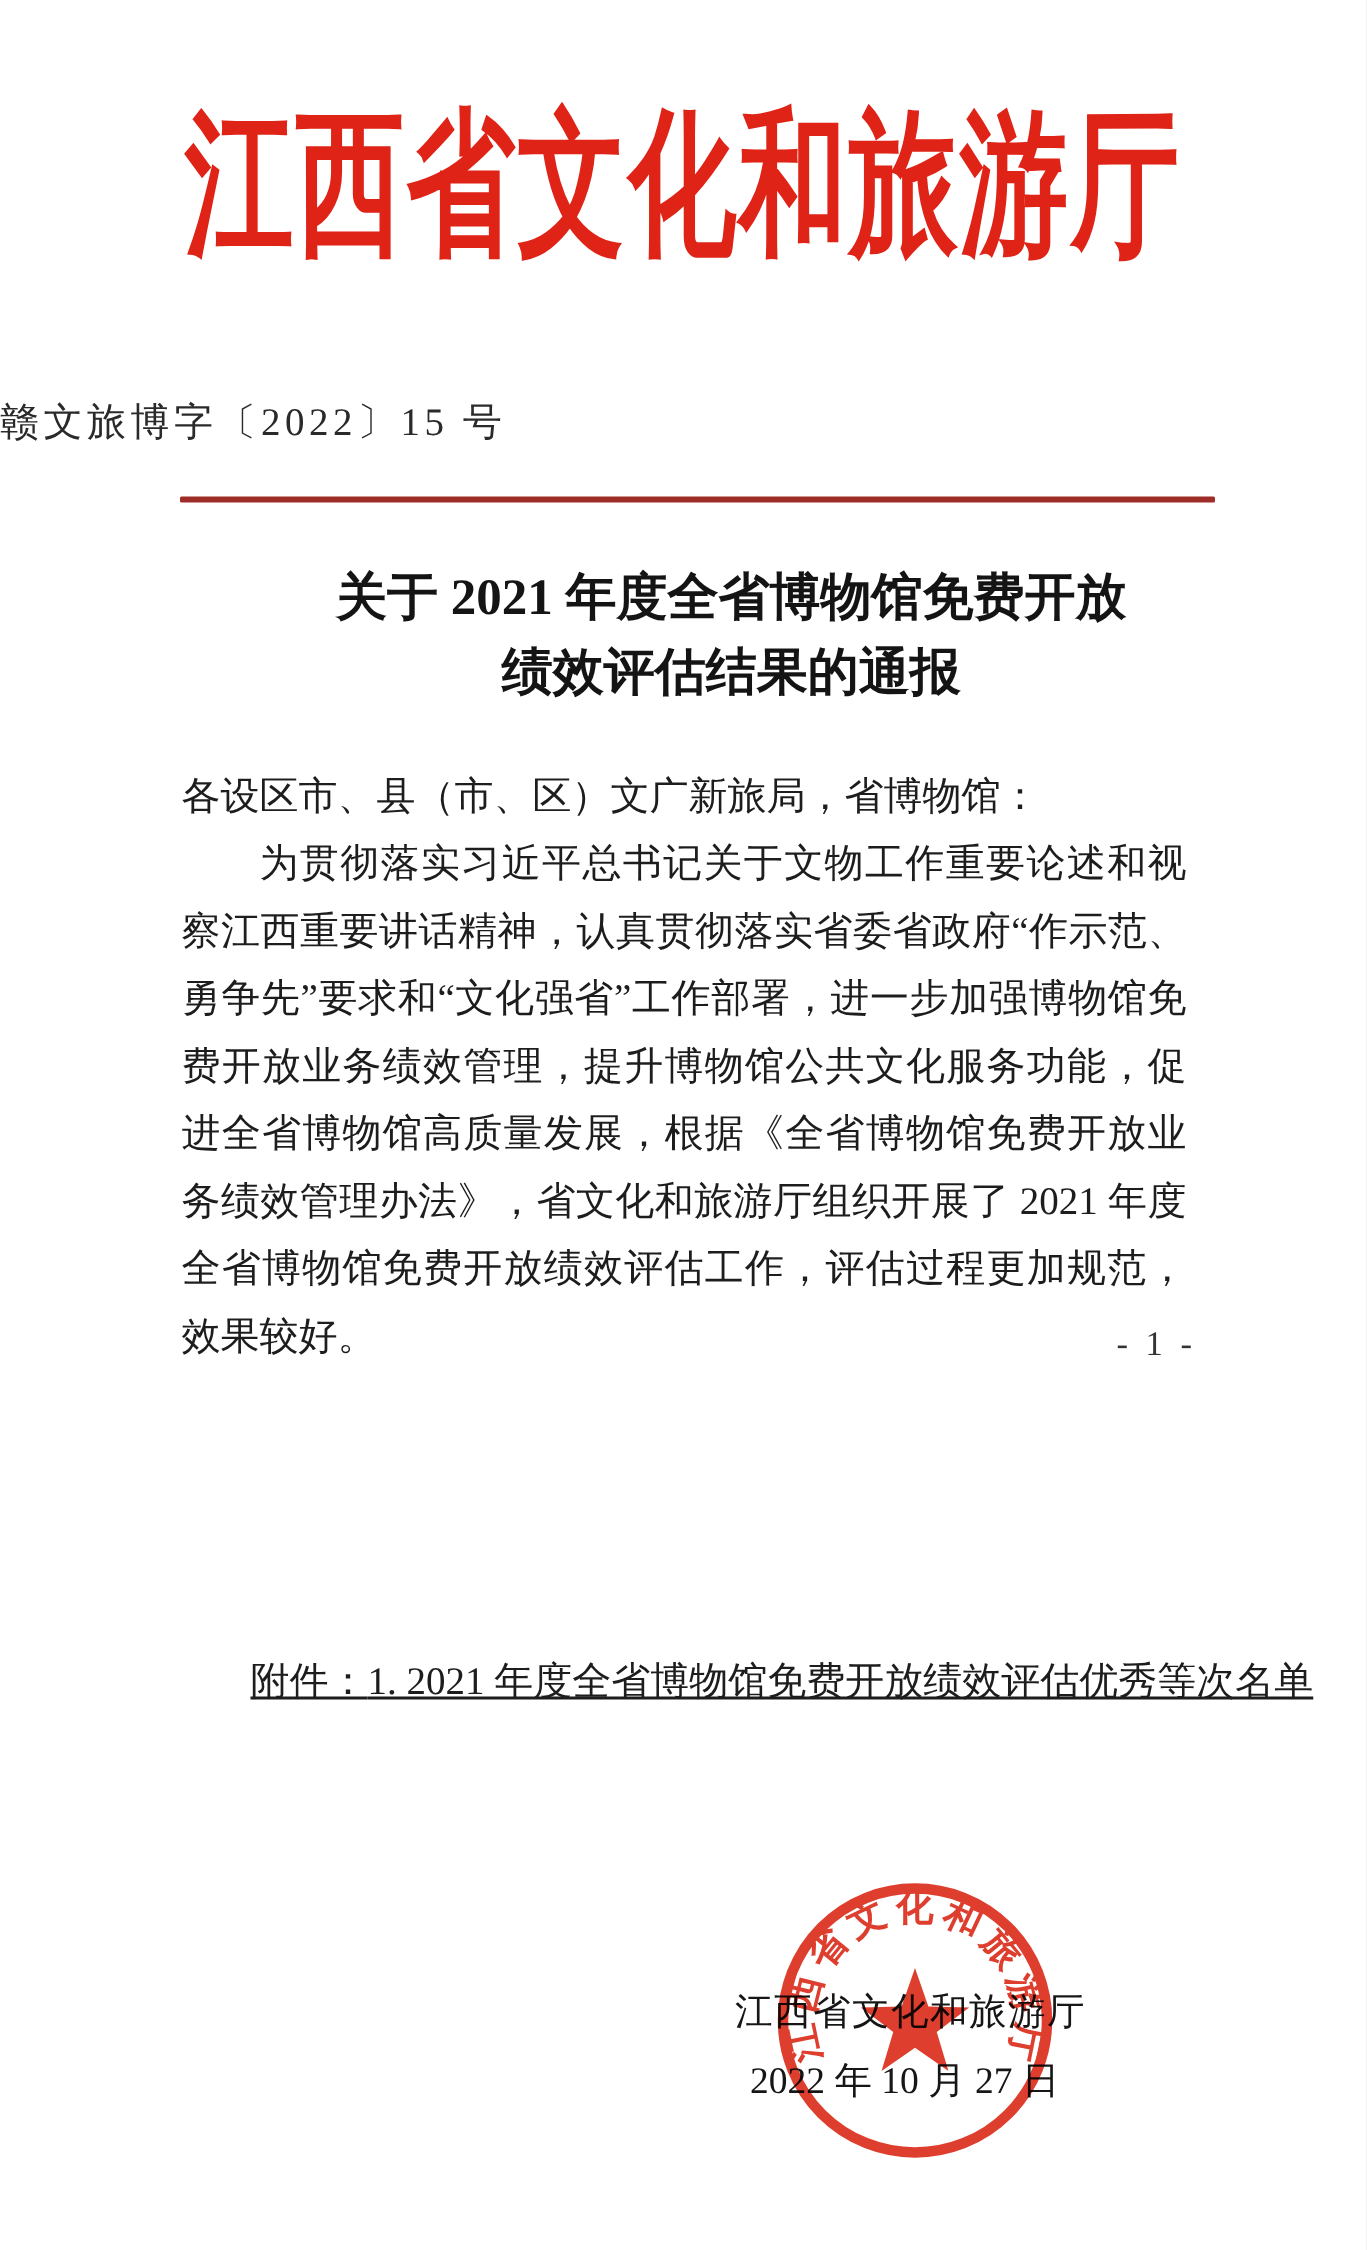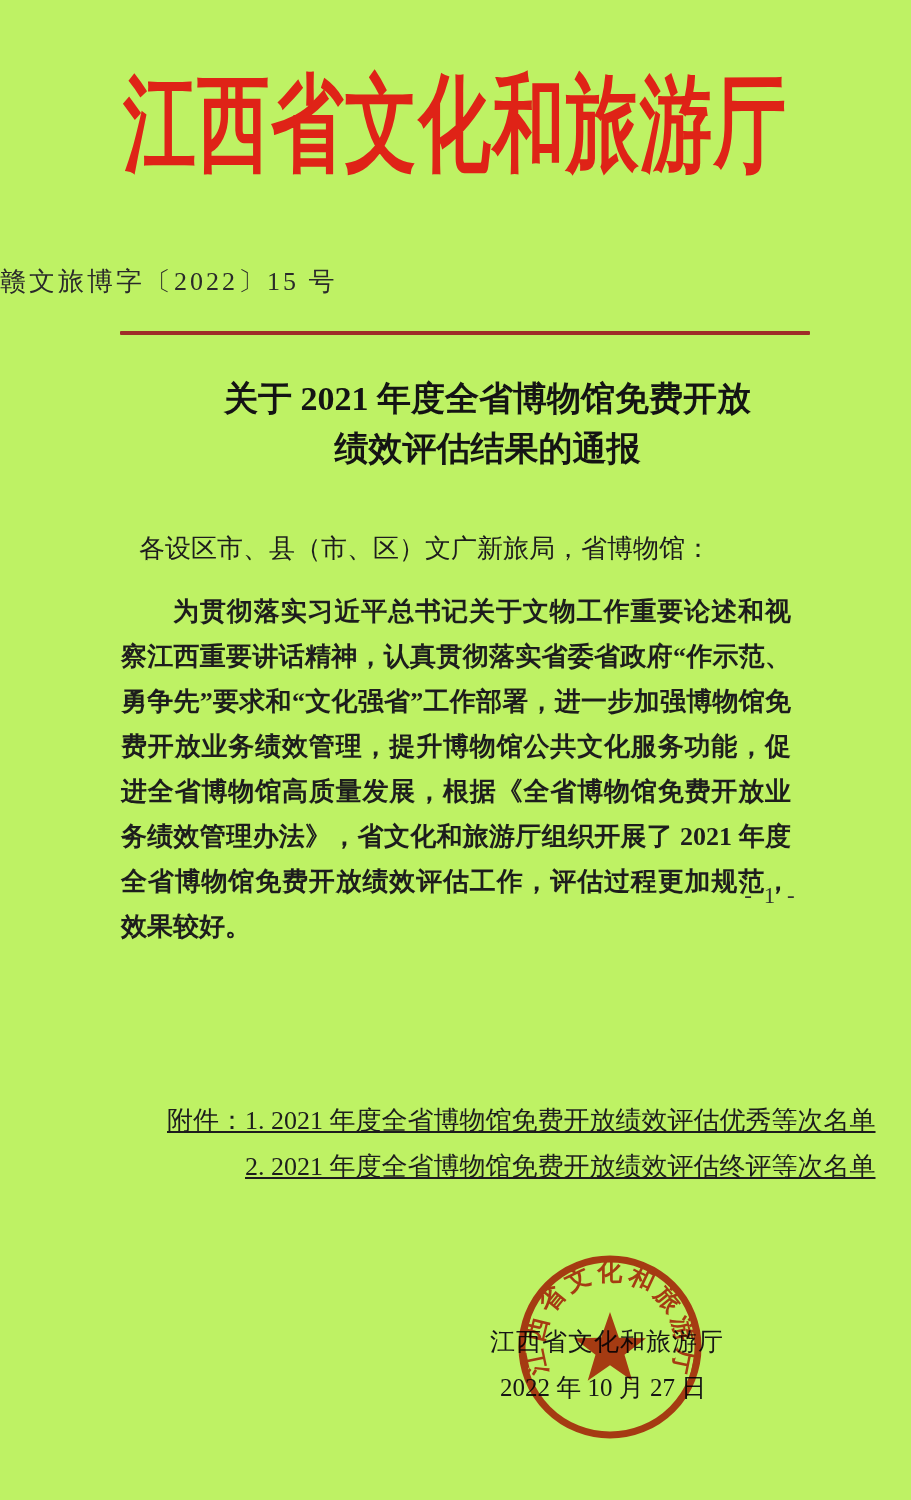--- a/index.html
+++ b/index.html
@@ -1,21 +1,21 @@
 <!DOCTYPE html>
 <html><head>
 <meta charset="utf-8">
 <style>
   html, body { margin: 0; padding: 0; background: #e9e9e9; }
   .page {
     position: relative;
     width: 911px;
     height: 1500px;
     margin: 0 auto;
-    background: #bef264;
+    background: #ffffff;
     font-family: "Liberation Serif", serif;
     overflow: hidden;
     color: #1d1d1d;
   }
   .letterhead {
     position: absolute;
     top: 60px; left: 0; width: 100%;
     text-align: center;
     font-size: 88px;
     font-weight: bold;
@@ -52,25 +52,24 @@
     margin-left: 32px;
   }
   .body-block {
     position: absolute;
     top: 508px; left: 121px;
     width: 670px;
     font-size: 26px;
     line-height: 45px;
     text-align: justify;
   }
-  .salutation { margin: 18px; }
+  .salutation { margin: 0; }
   .main-para {
     margin: 0;
     text-indent: 52px;
-    font-weight: bold;
   }
   .page-number {
     position: absolute;
     top: 882px; left: 728px;
     width: 86px;
     text-align: center;
     font-size: 23px;
     line-height: 28px;
     letter-spacing: 3px;
     color: #333;
@@ -140,23 +139,20 @@
     <p class="salutation">各设区市、县（市、区）文广新旅局，省博物馆：</p>
     <p class="main-para">为贯彻落实习近平总书记关于文物工作重要论述和视察江西重要讲话精神，认真贯彻落实省委省政府“作示范、勇争先”要求和“文化强省”工作部署，进一步加强博物馆免费开放业务绩效管理，提升博物馆公共文化服务功能，促进全省博物馆高质量发展，根据《全省博物馆免费开放业务绩效管理办法》，省文化和旅游厅组织开展了 2021 年度全省博物馆免费开放绩效评估工作，评估过程更加规范，效果较好。</p>
   </div>
 
   <div class="page-number">- 1 -</div>
 
   <div class="attachments">
     <div class="attach-row">
       <span>附件：</span><span>1. 2021 年度全省博物馆免费开放绩效评估优秀等次名单</span>
     </div>
-    <div class="attach-row attach-row2">
-      <span>2. 2021 年度全省博物馆免费开放绩效评估终评等次名单</span>
-    </div>
   </div>
 
   <div class="sign-agency">江西省文化和旅游厅</div>
 
   <div class="sign-date">2022 年 10 月 27 日</div>
 
   <div class="seal">
     <svg viewBox="0 0 192 192" xmlns="http://www.w3.org/2000/svg">
       <circle cx="96" cy="96" r="88" fill="none" stroke="#dc2f1d" stroke-width="7"></circle>
       <polygon fill="#dc2f1d" points="96,61 104.9,86.7 132.1,87.3 110.5,103.7 118.3,129.7 96,114.2 73.7,129.7 81.5,103.7 59.9,87.3 87.1,86.7"></polygon>

